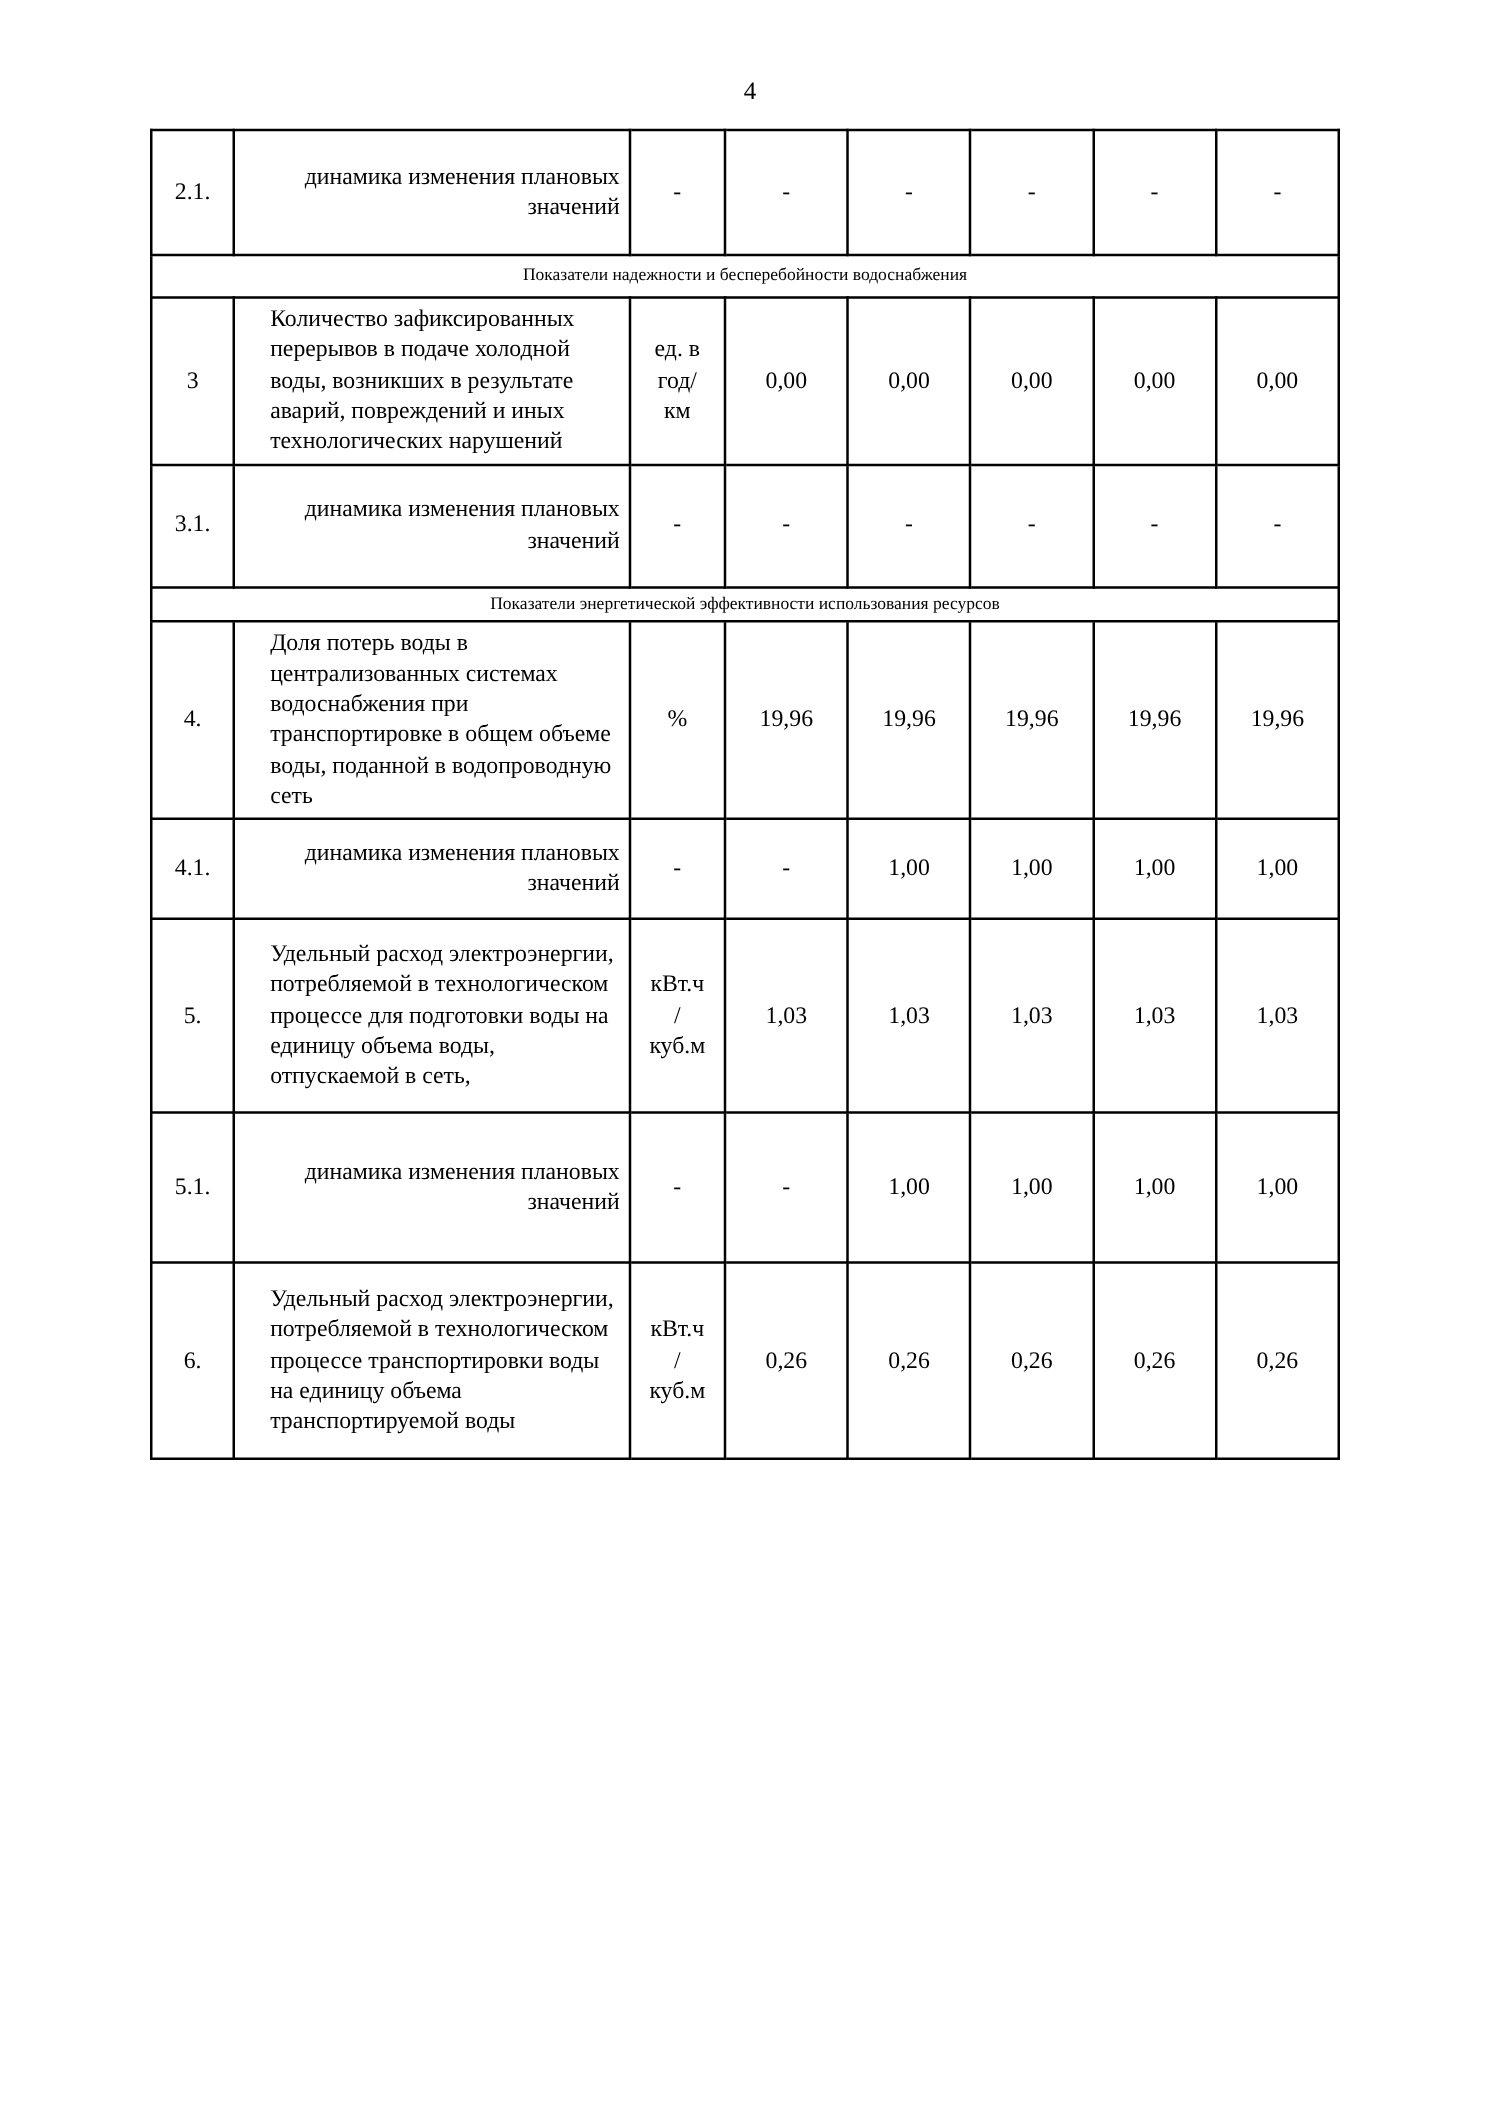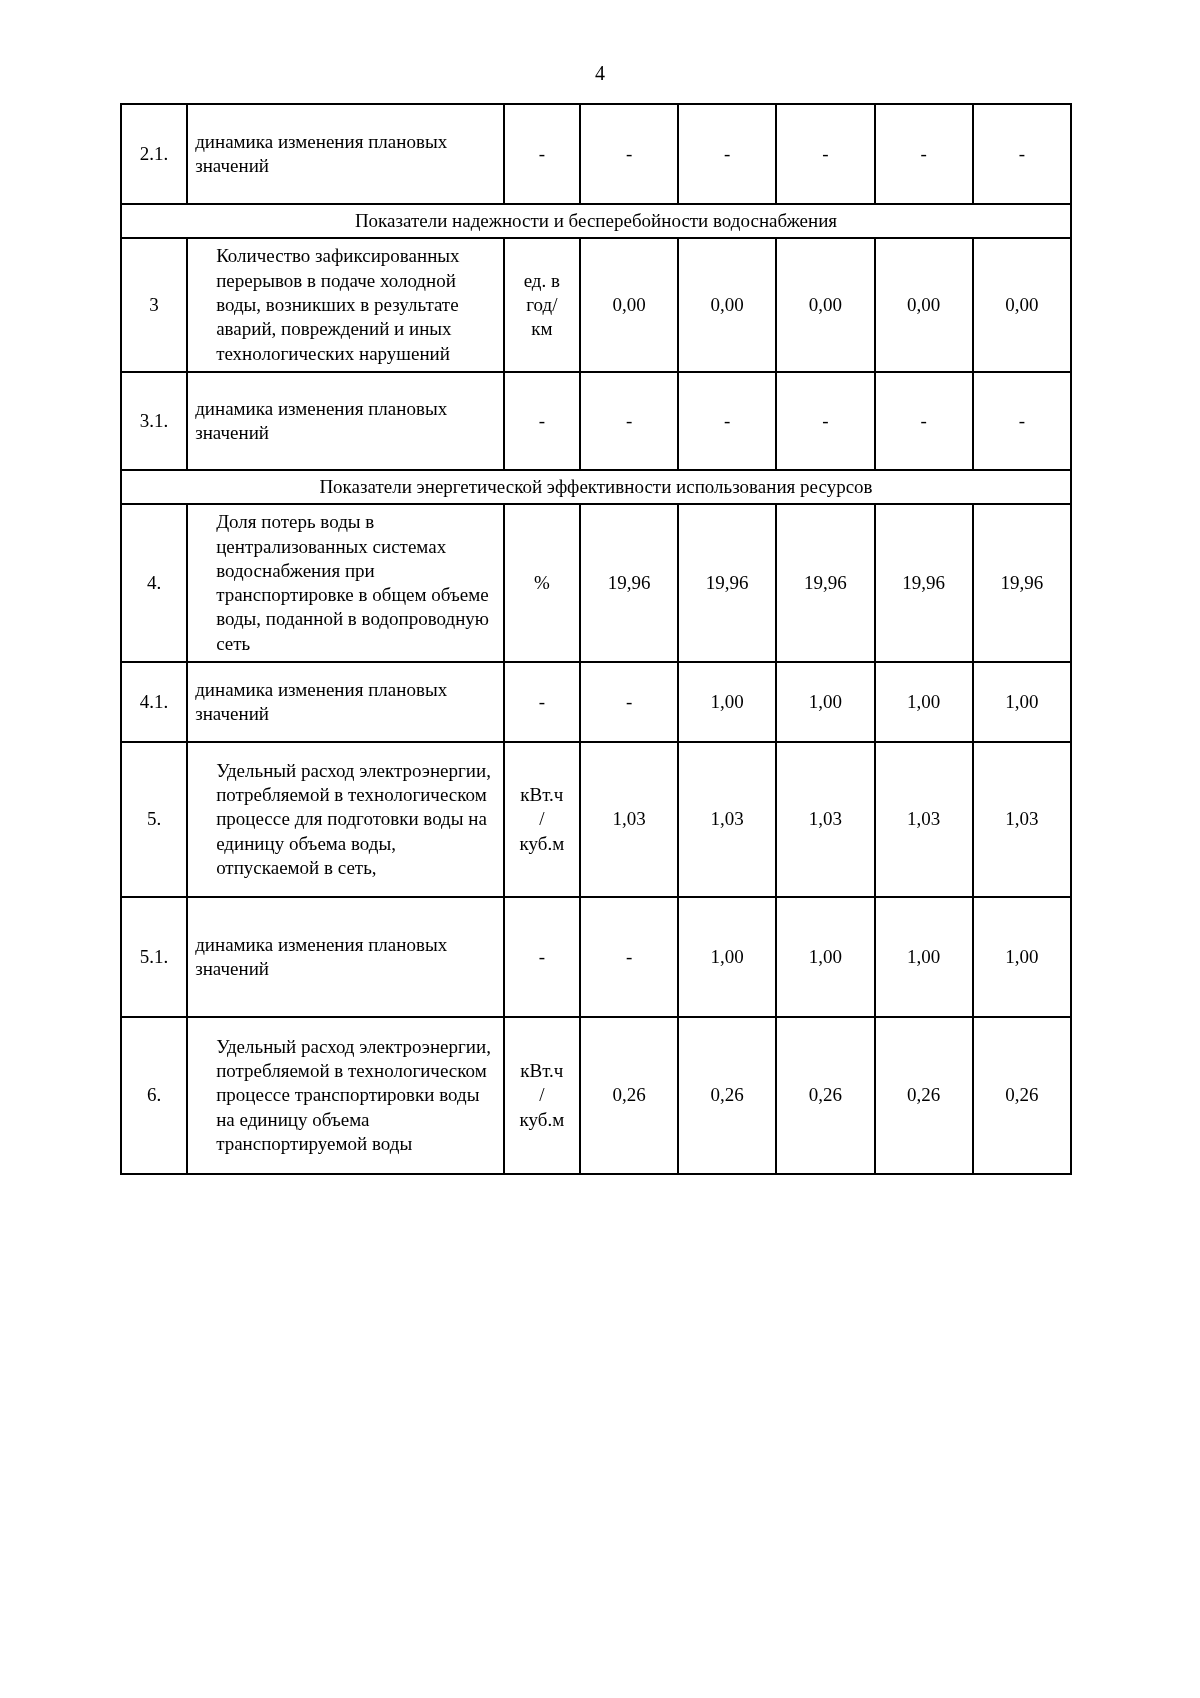--- a/index.html
+++ b/index.html
@@ -33,24 +33,24 @@
   }
   col.col-num  { width: 66px;  }
   col.col-desc { width: 316px; }
   col.col-unit { width: 76px;  }
   col.col-val  { width: 98px;  }
   td.c-desc.left {
     text-align: left;
     padding-left: 28px;
     padding-right: 8px;
   }
-  td.c-desc.center { text-align: left; }
+  td.c-desc.center { text-align: right; }
   td.c-unit { white-space: pre-line; }
   tr.section-row td {
-    font-size: 19px;
+    font-size: 14px;
     padding: 4px 6px;
   }
 </style>
 </head>
 <body>
 
 <div class="page">
 
   <div class="page-number">4</div>
 

